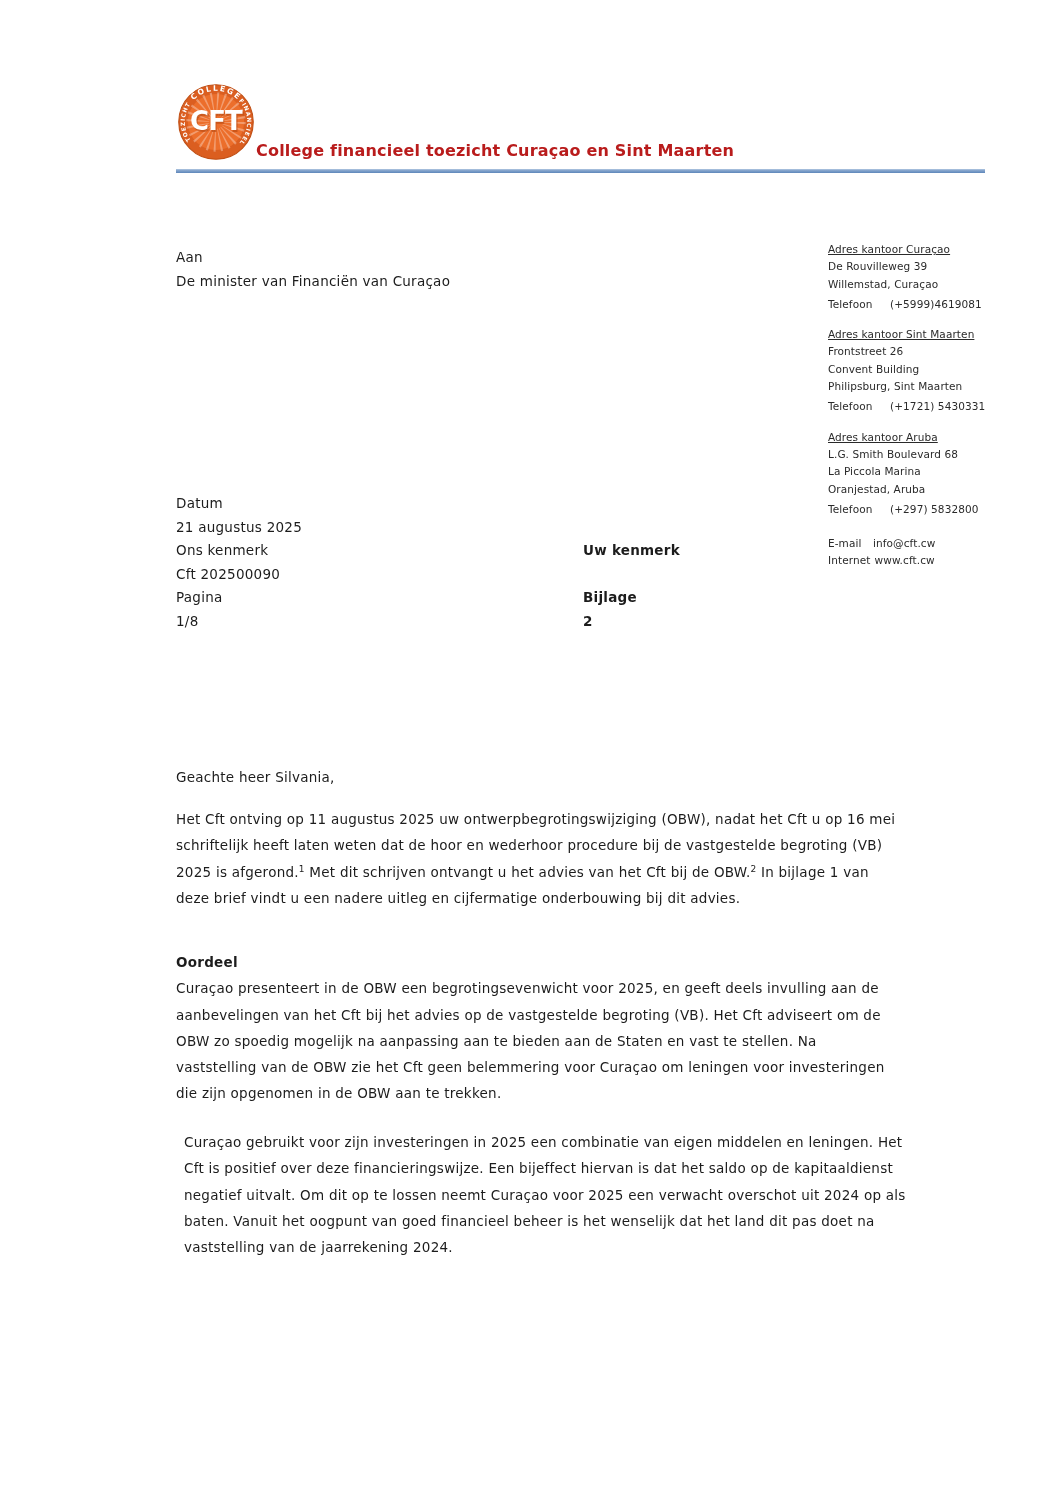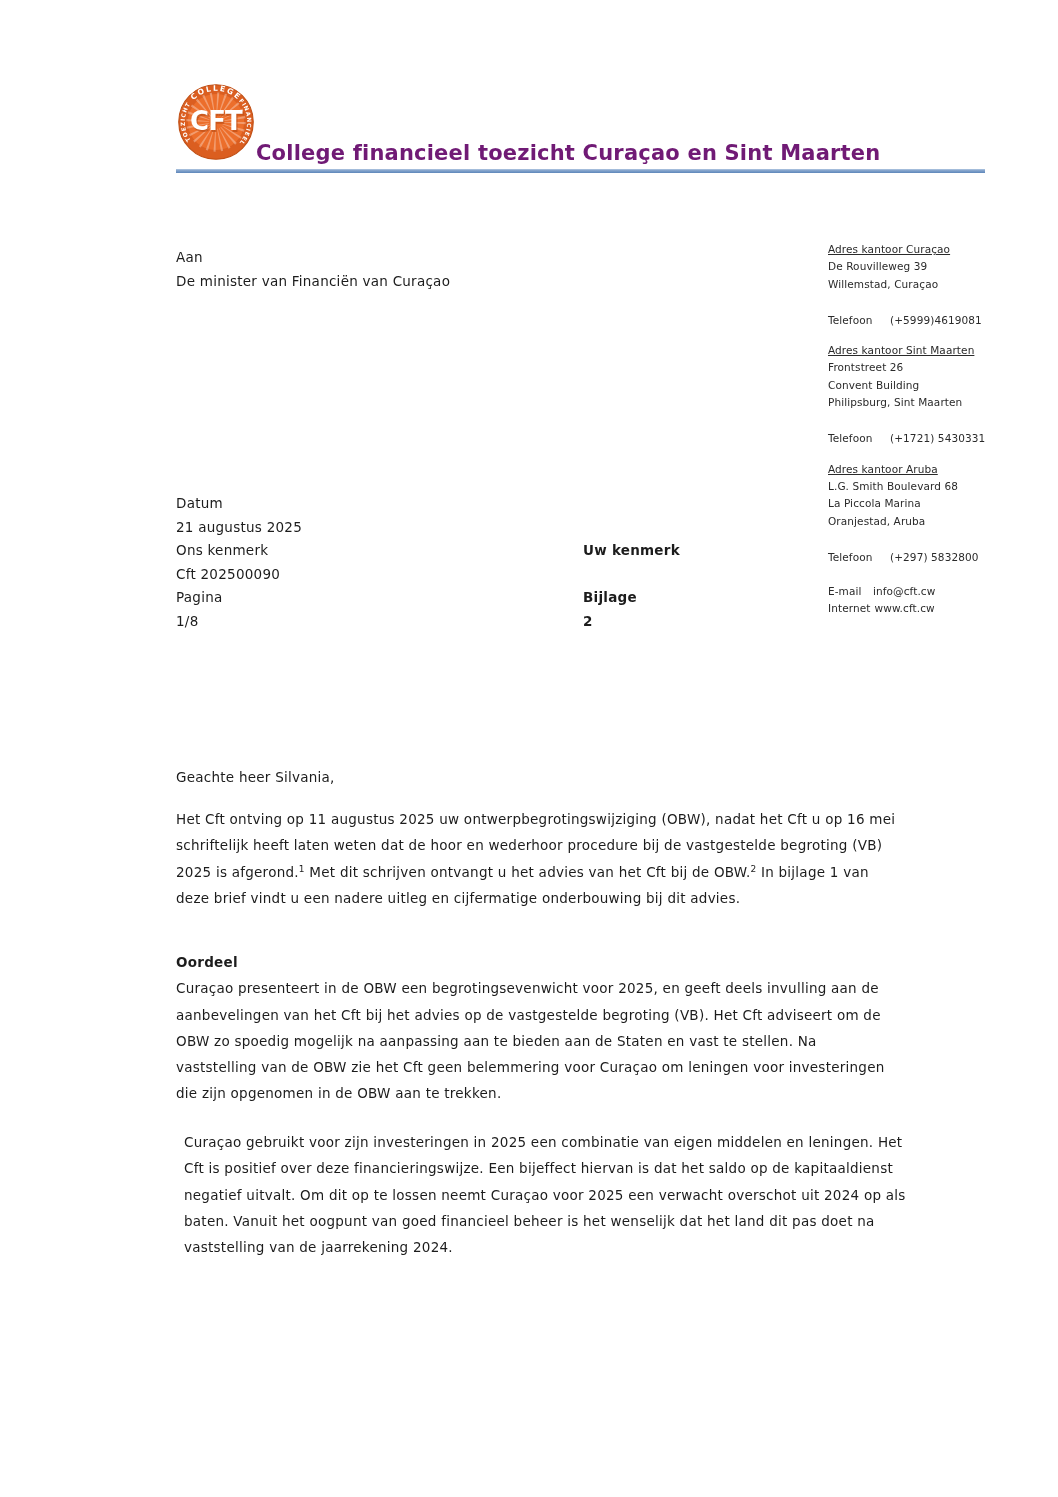--- a/index.html
+++ b/index.html
@@ -11,42 +11,42 @@
     background:#ffffff;
     font-family:"DejaVu Sans","Liberation Sans",sans-serif;
     color:#1c1c1c;
     overflow:hidden;
   }
 
   
   .logo { position:absolute; left:178px; top:84px; width:76px; height:76px; }
   .org-title {
     position:absolute; left:256px; top:141px;
-    font-size:21px; font-weight:bold; color:#701a75; letter-spacing:0.2px;
+    font-size:16px; font-weight:bold; color:#b91c1c; letter-spacing:0.2px;
     white-space:nowrap;
   }
   .header-rule {
     position:absolute; left:176px; top:169px; width:809px; height:4px;
     background:linear-gradient(180deg,#b3c8e2 0%, #87a6cd 35%, #5d86ba 100%);
   }
 
   
   .recipient {
     position:absolute; left:176px; top:245px;
     font-size:13.5px; line-height:24px; letter-spacing:0.25px;
   }
 
   
   .contact {
     position:absolute; left:828px; top:241px; width:226px;
     font-size:10.5px; line-height:17.3px; color:#2a2a2a; letter-spacing:0.1px;
   }
   .office { margin-bottom:13px; }
   .office-title { text-decoration:underline; }
-  .phone-row { margin-top:19px; }
+  .phone-row { margin-top:3px; }
   .phone-label { display:inline-block; width:62px; }
   .email-block { margin-top:17px; }
   .email-label { display:inline-block; width:45px; }
   .inet-label { margin-right:4px; }
 
   
   .meta {
     position:absolute; left:176px; top:492px;
     font-size:13.5px; line-height:23.5px; letter-spacing:0.25px; width:640px;
   }

